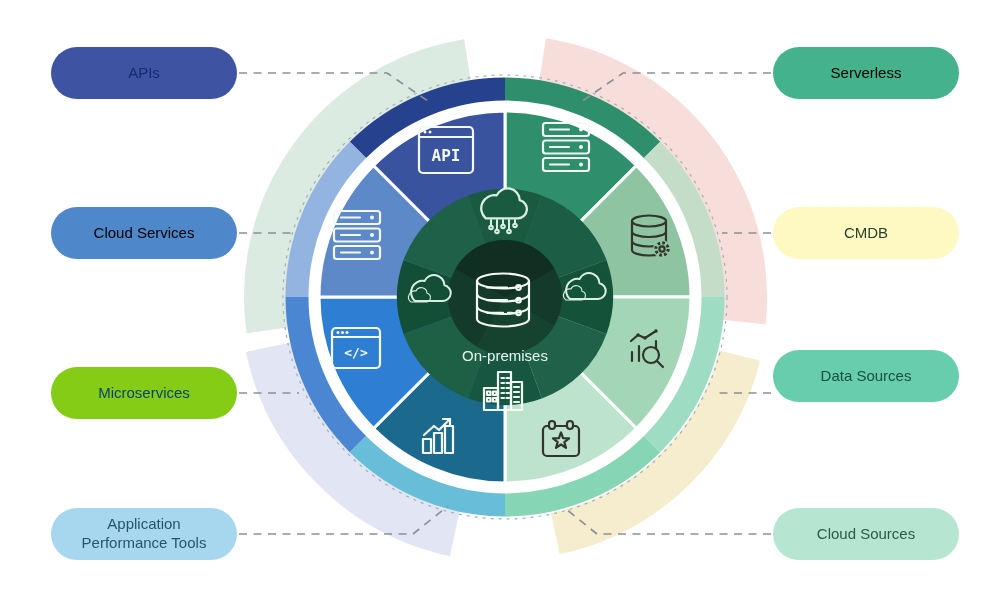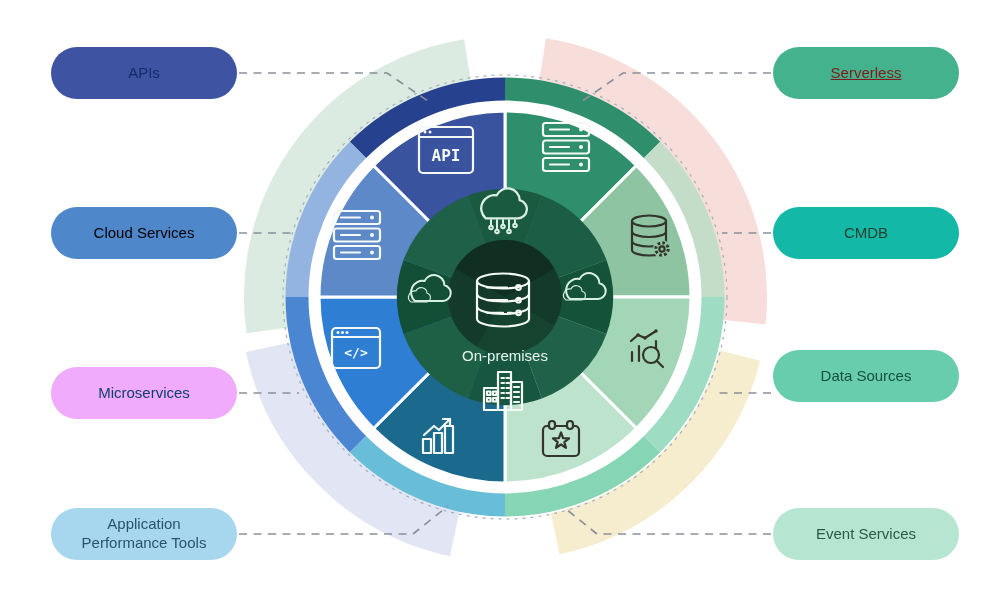--- a/index.html
+++ b/index.html
@@ -3,24 +3,24 @@
 <meta charset="utf-8">
 <style>
   html,body{margin:0;padding:0;background:#ffffff;}
   #stage{position:relative;width:1001px;height:597px;background:#ffffff;overflow:hidden;
          font-family:"Liberation Sans",sans-serif;}
   .pill{position:absolute;width:186px;height:52px;border-radius:26px;
         display:flex;align-items:center;justify-content:center;text-align:center;
         font-size:15px;line-height:1.25;padding:13px 18px;box-sizing:border-box;}
   .p-apis{background:#3e53a2;color:#172a6e;}
   .p-cloud{background:#4f87cb;color:#000000;}
-  .p-micro{background:#f0abfc;color:#0d3f6e;}
+  .p-micro{background:#84cc16;color:#0d3f6e;}
   .p-apt{background:#a7d7ee;color:#28536f;justify-content:center;}
-  .p-serverless{background:#44b28c;color:#7f1d1d;text-decoration:underline;}
-  .p-cmdb{background:#14b8a6;color:#26402e;}
+  .p-serverless{background:#44b28c;color:#000000;}
+  .p-cmdb{background:#fef9c3;color:#26402e;}
   .p-datasrc{background:#67cdac;color:#14503f;}
   .p-eventsrc{background:#b6e6d2;color:#2b5a49;}
   svg{position:absolute;left:0;top:0;}
   #wheel{left:225px;top:12px;}
   #connectors{pointer-events:none;}
   .ic-w{stroke:#f4f9f6;fill:none;stroke-width:2.2;stroke-linecap:round;stroke-linejoin:round;}
   .ic-d{stroke:#33342b;fill:none;stroke-width:2.2;stroke-linecap:round;stroke-linejoin:round;}
   .ic-m{stroke:#d9efe4;fill:none;stroke-width:2;stroke-linecap:round;stroke-linejoin:round;}
   .dot-w{fill:#f4f9f6;stroke:none;}
   .dot-d{fill:#33342b;stroke:none;}
@@ -227,16 +227,16 @@
   <div class="pill p-serverless" style="left:773px;top:47px;">
     <span>Serverless</span>
   </div>
   <div class="pill p-cmdb" style="left:773px;top:207px;">
     <span>CMDB</span>
   </div>
   <div class="pill p-datasrc" style="left:773px;top:350px;">
     <span>Data Sources</span>
   </div>
   <div class="pill p-eventsrc" style="left:773px;top:508px;">
-    <span>Event Services</span>
+    <span>Cloud Sources</span>
   </div>
 
 </div>
 
 </body></html>

